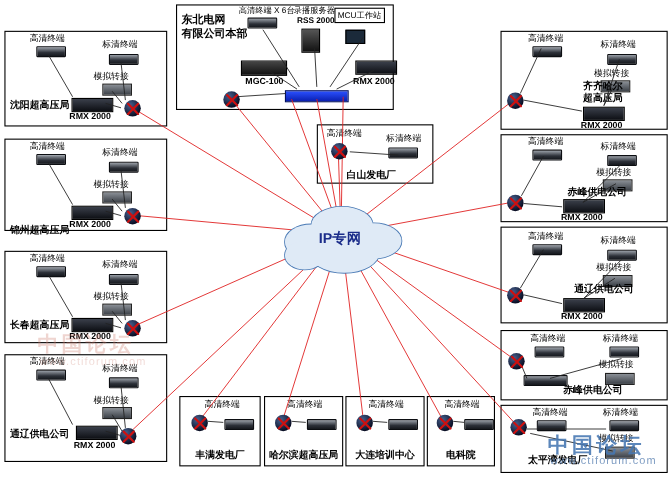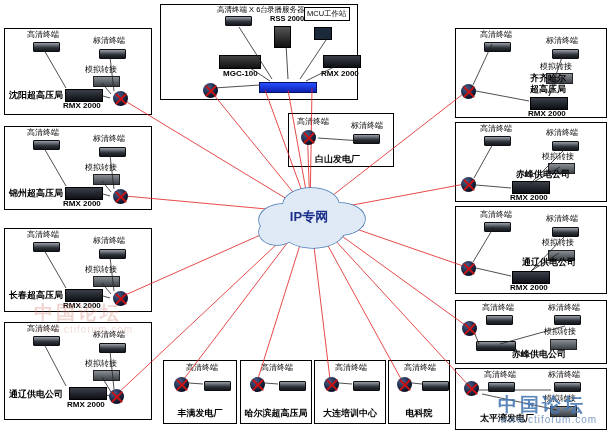--- a/index.html
+++ b/index.html
@@ -109,20 +109,22 @@
       <line x1="239" y1="27" x2="272" y2="79"></line>
         <line x1="286" y1="44" x2="288" y2="79"></line>
       <line x1="330" y1="34" x2="300" y2="79"></line>
         <line x1="244" y1="64" x2="270" y2="81"></line>
       <line x1="340" y1="64" x2="306" y2="81"></line>
         <line x1="214" y1="88" x2="260" y2="85"></line>
     </g>
   </svg>
 
   <div class="site" style="left:160px;top:4px;width:198px;height:96px;">
+    <div class="hq-name" style="left:4px;top:8px;">东北电网
+有限公司本部</div>
     <span class="lbl sm" style="left:56px;top:1px;">高清终端 X 6台</span>
     <span class="term" style="left:64px;top:11px;"></span>
     <span class="lbl sm" style="left:106px;top:1px;">录播服务器</span>
     <span class="lbl b sm" style="left:109px;top:10px;">RSS 2000</span>
     <span class="server" style="left:113px;top:21px;"></span>
     <span class="mcu-box" style="left:143px;top:2px;">MCU工作站</span>
     <span class="pc" style="left:153px;top:22px;"></span>
     <span class="mgc" style="left:58px;top:50px;"></span>
     <span class="lbl b" style="left:62px;top:65px;">MGC-100</span>
     <span class="switch" style="left:98px;top:77px;"></span>
@@ -144,21 +146,21 @@
     <span class="router" style="left:108px;top:62px;"></span>
   </div>
 
   <div class="site" style="left:4px;top:126px;width:148px;height:84px;">
     <span class="lbl" style="left:22px;top:2px;">高清终端</span>
     <span class="term" style="left:28px;top:13px;"></span>
     <span class="lbl" style="left:88px;top:8px;">标清终端</span>
     <span class="term" style="left:94px;top:20px;"></span>
     <span class="lbl" style="left:80px;top:37px;">模拟转接</span>
     <span class="dev" style="left:88px;top:47px;"></span>
-    <div class="name" style="left:4px;top:61px;text-align:center;">锦州超高压局</div>
+    <div class="name" style="left:4px;top:77px;text-align:center;">锦州超高压局</div>
     <span class="rmxd" style="left:60px;top:60px;"></span>
     <span class="lbl b" style="left:58px;top:73px;">RMX 2000</span>
     <span class="router" style="left:108px;top:62px;"></span>
   </div>
 
   <div class="site" style="left:4px;top:228px;width:148px;height:84px;">
     <span class="lbl" style="left:22px;top:2px;">高清终端</span>
     <span class="term" style="left:28px;top:13px;"></span>
     <span class="lbl" style="left:88px;top:8px;">标清终端</span>
     <span class="term" style="left:94px;top:20px;"></span>

